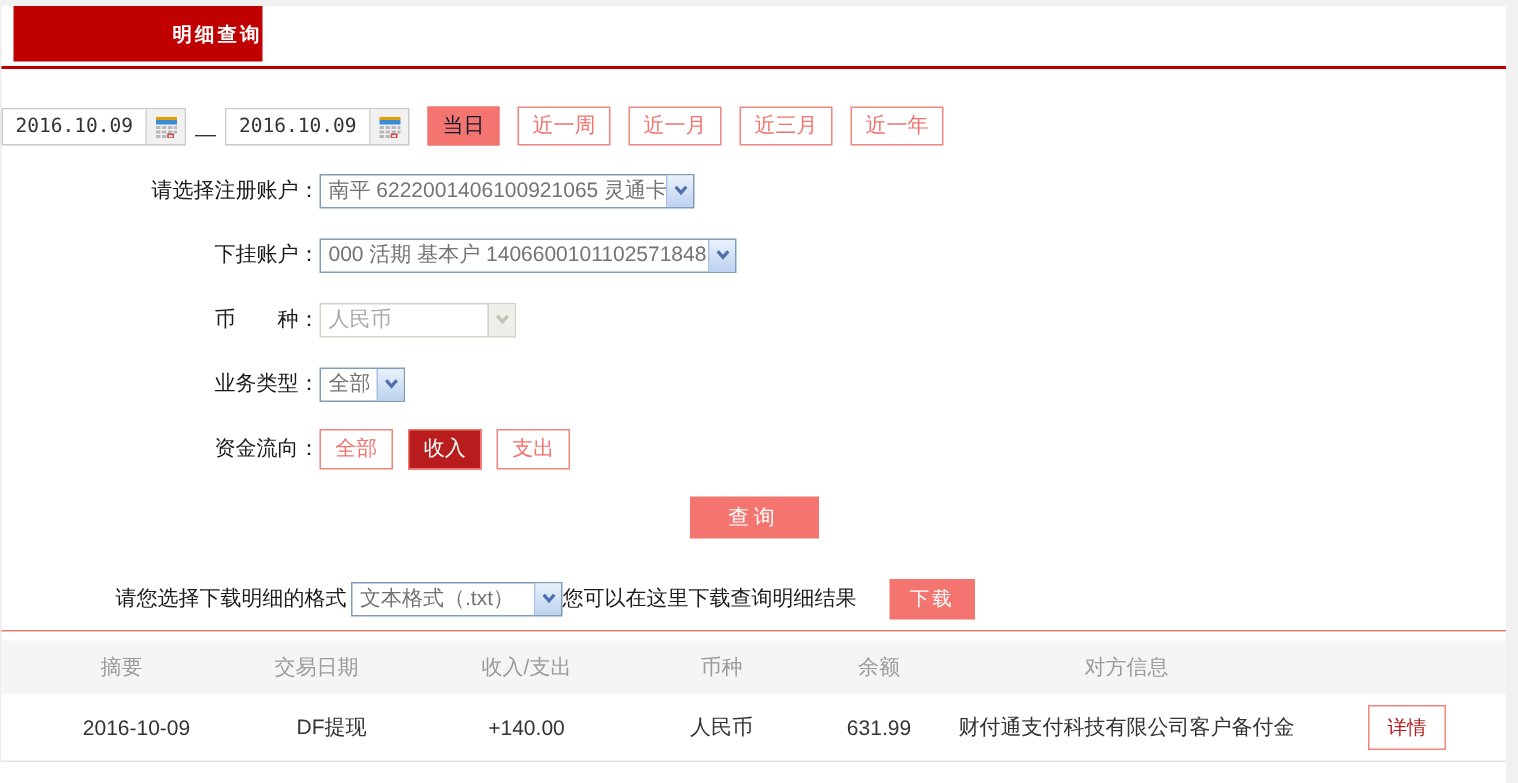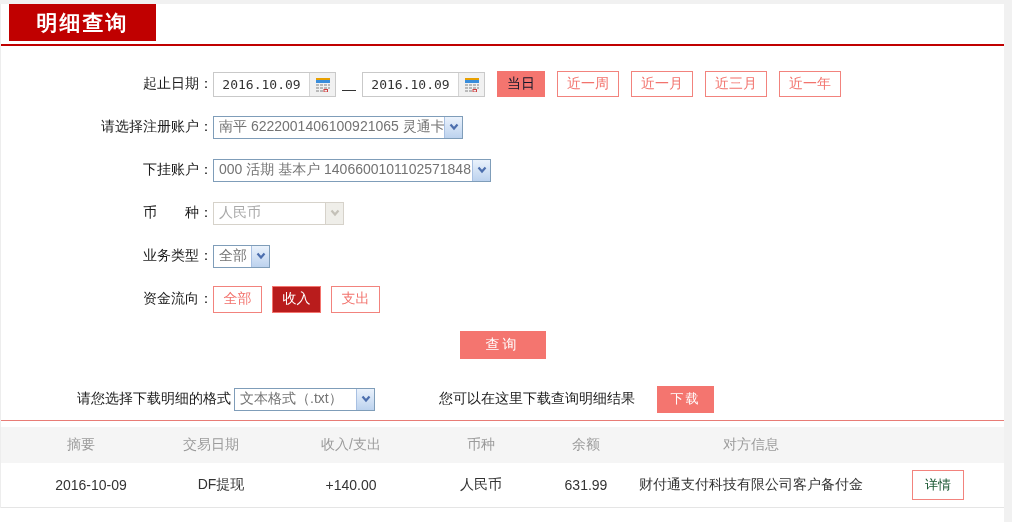--- a/index.html
+++ b/index.html
@@ -4,22 +4,22 @@
 <style>
   * { margin:0; padding:0; box-sizing:border-box; }
   html,body { width:1012px; height:522px; background:#fff; overflow:hidden;
     font-family:"Liberation Sans","DejaVu Sans",sans-serif; }
   .top-strip { position:absolute; left:0; top:0; width:1012px; height:4px; background:#f1f1f1; }
   .right-strip { position:absolute; right:0; top:0; width:8px; height:522px; background:#f1f1f1; }
   .content { position:absolute; left:0; top:4px; width:1004px; border-left:1px solid #ededed; }
 
   
   .tabbar { height:42px; border-bottom:2px solid #c00000; }
-  .tab { margin-left:8px; width:147px; height:37px; margin-top:0; background:#c00000;
-    color:#fff; font-size:21px; font-weight:bold; text-align:center; line-height:37px;
+  .tab { margin-left:8px; width:166px; height:37px; margin-top:0; background:#c00000;
+    color:#fff; font-size:13px; font-weight:bold; text-align:right; line-height:37px;
     letter-spacing:2px; cursor:pointer; }
 
   
   .form { padding-top:25px; }
   .form-row { display:flex; align-items:center; height:26px; margin-bottom:17px; }
   .flabel { width:212px; text-align:right; font-size:14px; color:#1a1a1a; flex:none; }
   .field { display:flex; align-items:flex-end; }
 
   .date-input { width:123px; height:25px; border:1px solid #c9c9c9; background:#fff;
     display:flex; align-items:stretch; }
@@ -46,53 +46,52 @@
     color:#f2736d; cursor:pointer; margin-right:10px; font-family:inherit; }
   .fbtn.active { background:#b91c1c; border-color:#f4756f; color:#fff; }
 
   .query-row { margin-top:19px; text-align:center; }
   .query-btn { width:86px; height:28px; background:#f4756f; border:none; color:#fff;
     font-size:14px; letter-spacing:3px; cursor:pointer; font-family:inherit; }
 
   .download-row { margin-top:26px; display:flex; align-items:center; height:28px; }
   .dl-label { margin-left:76px; font-size:14px; color:#1a1a1a; }
   .dl-select { width:141px; margin-left:3px; }
-  .dl-hint { margin-left:64px; font-size:14px; color:#1a1a1a; }
+  .dl-hint { font-size:14px; color:#1a1a1a; }
   .dl-btn { margin-left:22px; width:57px; height:27px; background:#f4756f; border:none;
     color:#fff; font-size:13px; letter-spacing:2px; cursor:pointer; font-family:inherit; }
 
   
   .table { margin-top:7px; border-top:1px solid #e87c76; }
   .thead { margin-top:6px; height:36px; background:#f5f5f5; display:flex; align-items:center; padding-left:20px; }
   .thead .cell { color:#9b9b9b; font-size:14px; }
   .trow { height:45px; display:flex; align-items:center; padding-left:20px; border-bottom:1px solid #e5e5e5; background:#fff; }
   .trow .cell { color:#333; font-size:14px; }
   .cell { text-align:center; flex:none; white-space:nowrap; overflow:hidden; }
   .c1{width:140px;} .c2{width:120px;} .c3{width:140px;} .c4{width:120px;}
   .c5{width:90px;} .c6{width:240px;} .c7{width:134px;}
   .amount { color:#e00000; }
-  .detail-btn { padding:5px 12px; background:#fff; border:1px solid #f2837d; color:#14532d;
+  .detail-btn { padding:5px 12px; background:#fff; border:1px solid #f2837d; color:#b91c1c;
     font-size:13px; cursor:pointer; font-family:inherit; }
 </style>
 </head>
 <body>
 
 <div class="top-strip"></div>
 <div class="right-strip"></div>
 
 <div class="content">
 
   <div class="tabbar">
     <div class="tab">明细查询</div>
   </div>
 
   <div class="form">
 
     <div class="form-row">
-      <span class="flabel">起止日期：</span>
       <div class="field">
         <div class="date-input">
           <input class="date-text" readonly="" value="2016.10.09" style="">
           <span class="cal-btn">
             <svg width="16" height="15" viewBox="0 0 16 15">
               <rect x="1" y="1" width="14" height="2" fill="#e8a000"></rect>
               <rect x="1" y="3" width="14" height="3" fill="#3a8ddb"></rect>
               <g fill="#b9b9b9">
                 <rect x="1" y="7" width="3" height="2"></rect>
                   <rect x="5" y="7" width="3" height="2"></rect>

